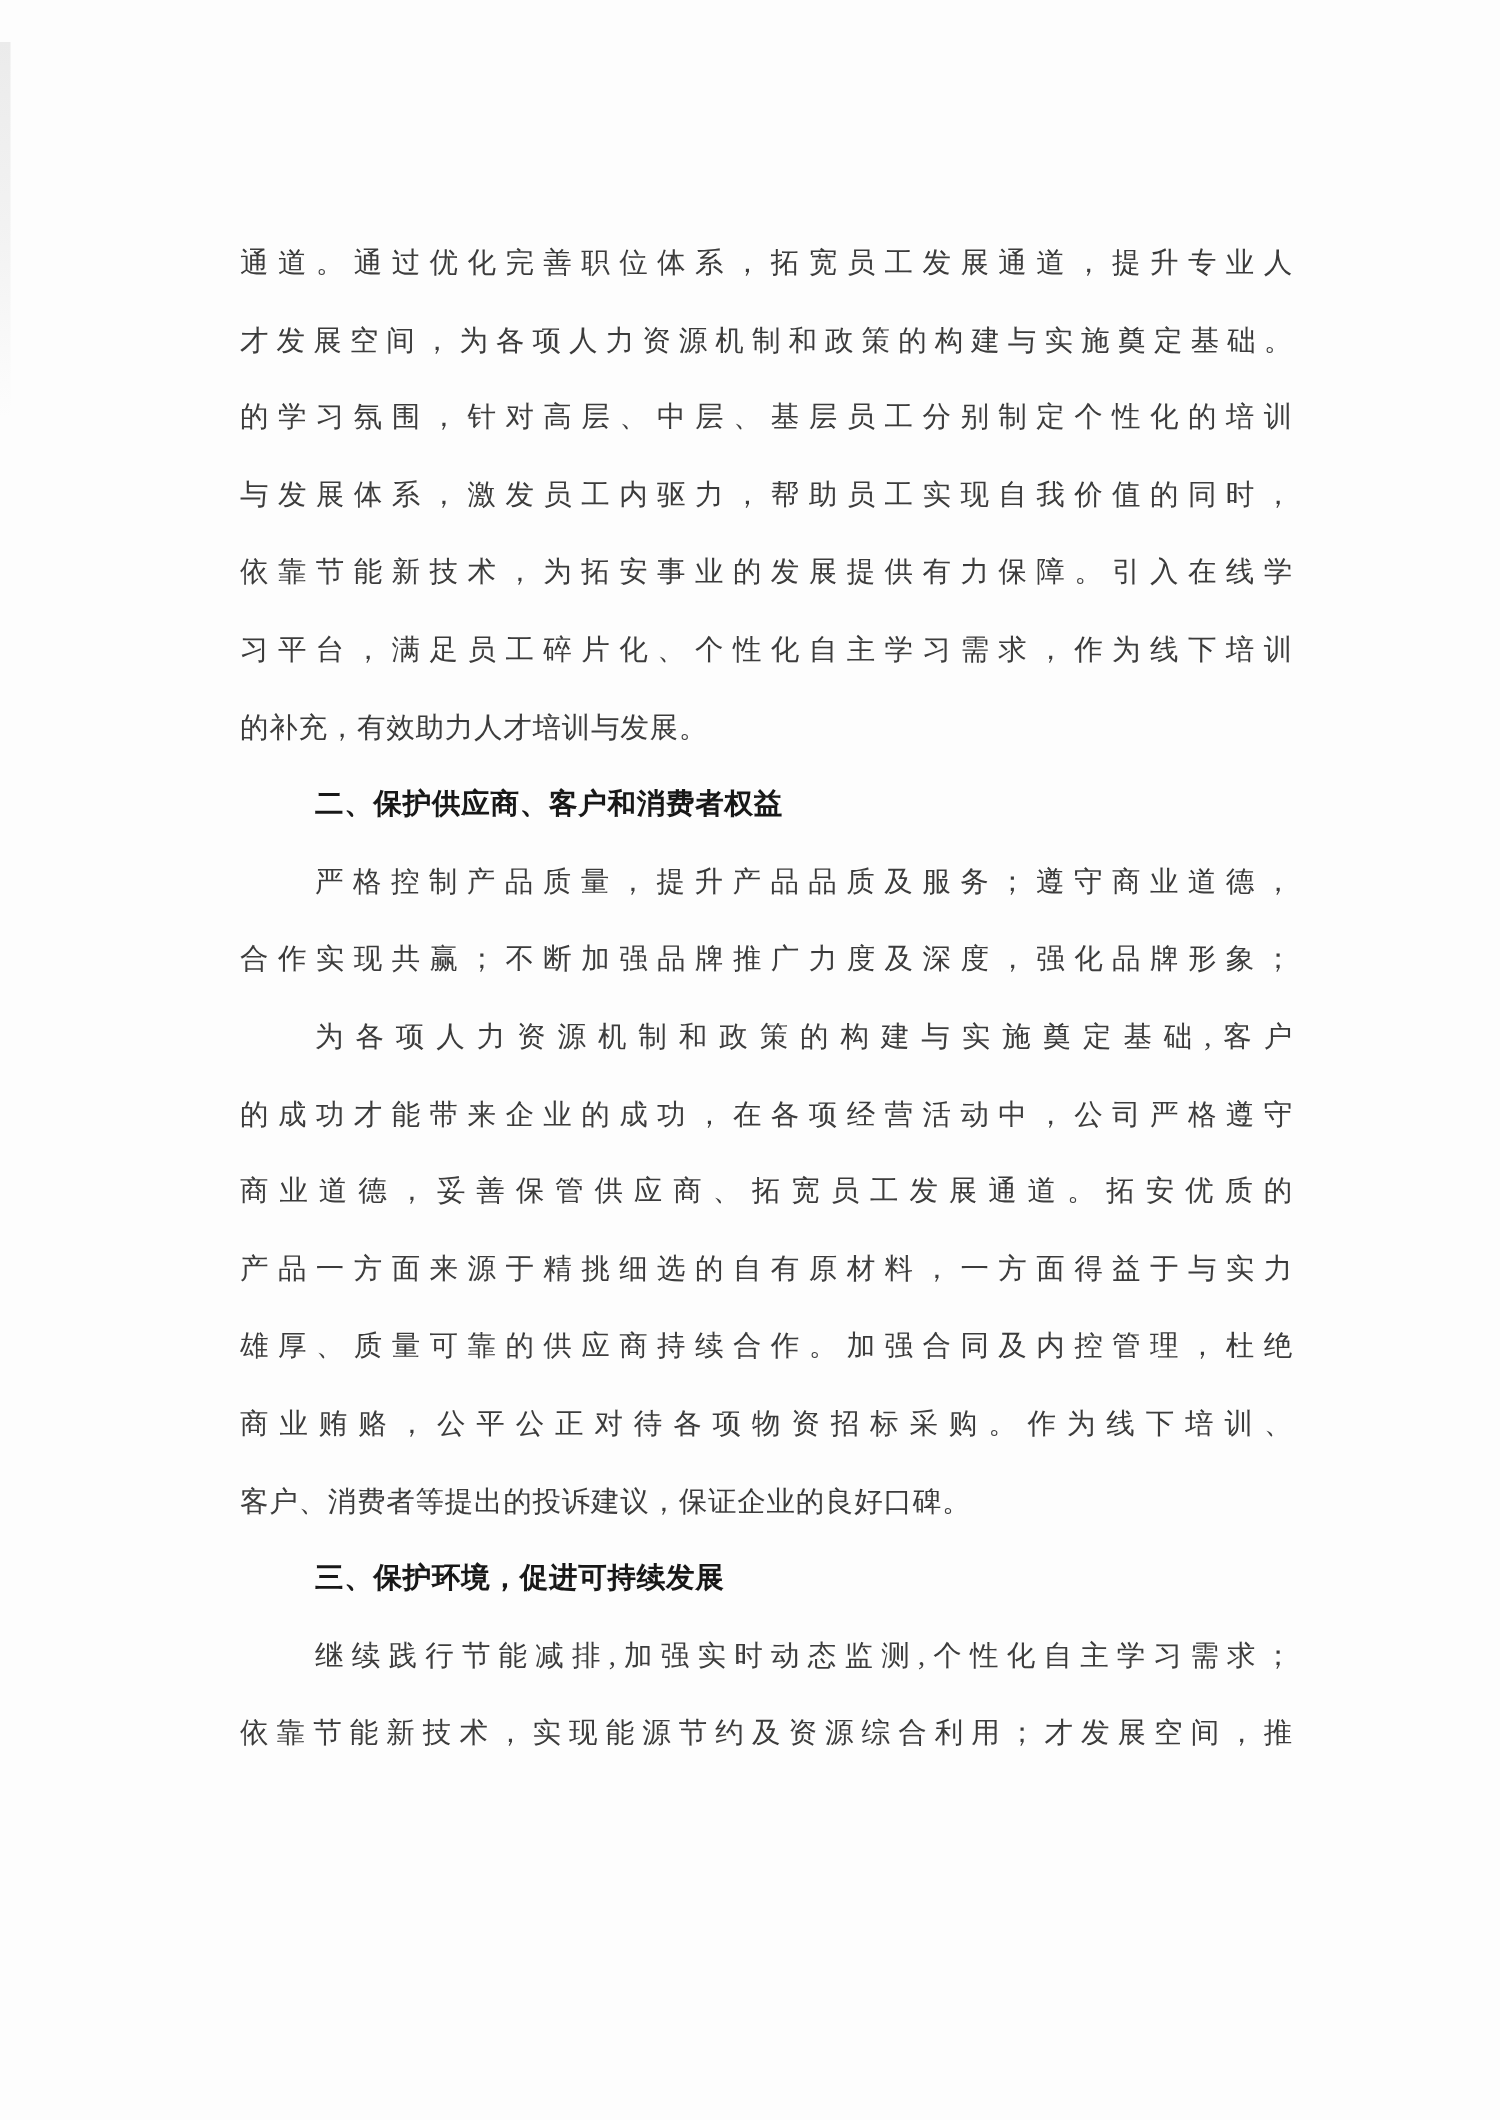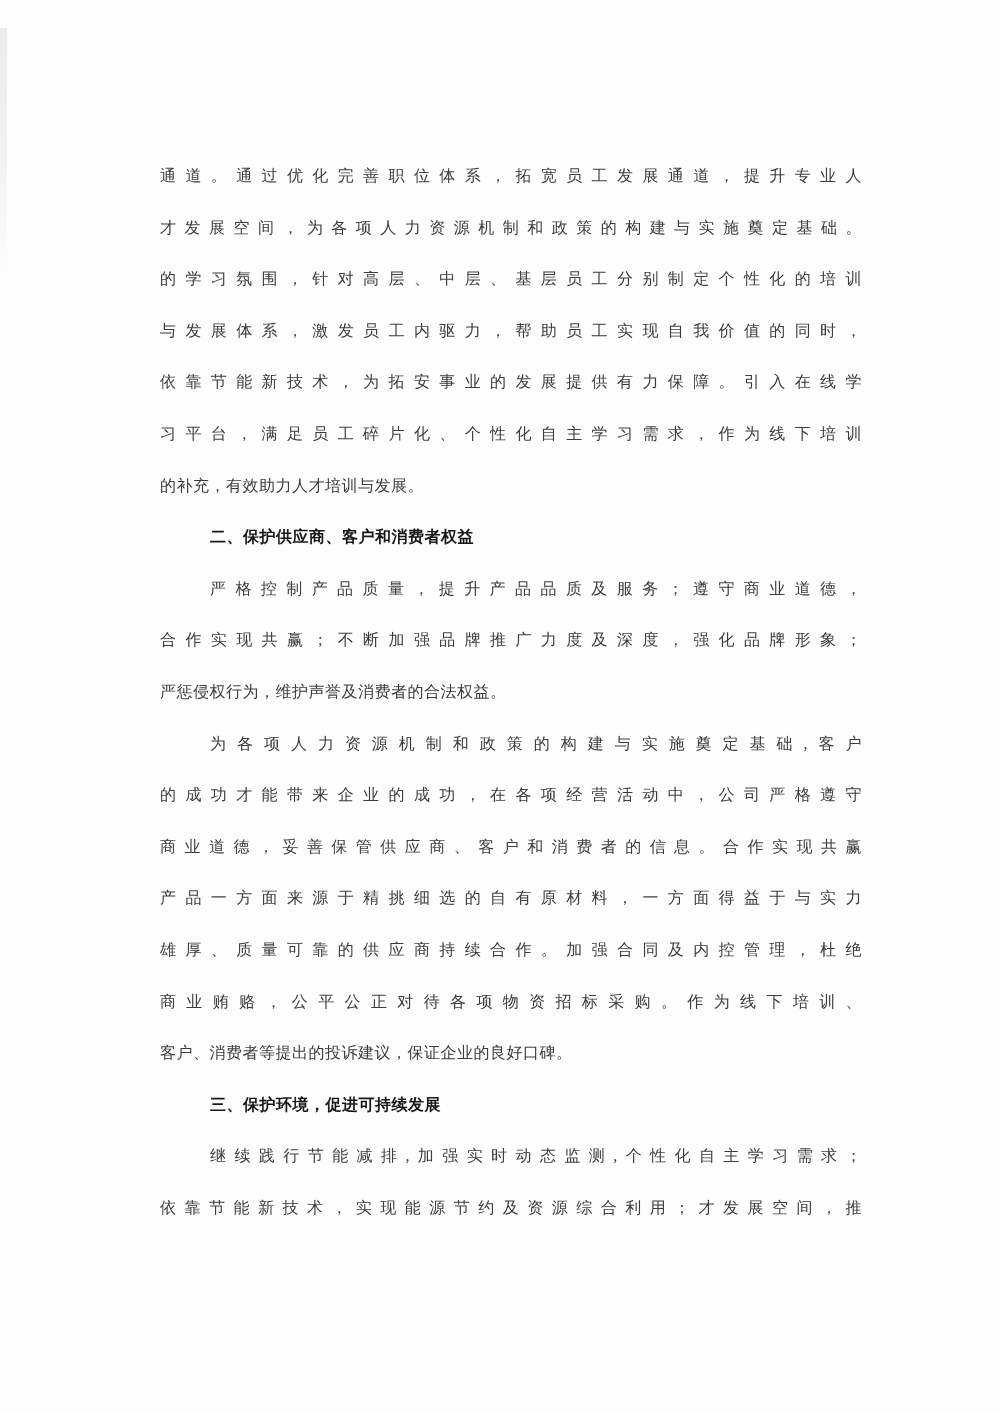--- a/index.html
+++ b/index.html
@@ -23,21 +23,21 @@
     width: 7px;
     height: 250px;
     background: linear-gradient(to bottom, #ebebeb 0%, #f3f3f3 55%, rgba(243,243,243,0) 100%);
   }
   .text-block {
     position: absolute;
     left: 160px;
     top: 150px;
     width: 702px;
     color: #3c3c3c;
-    font-size: 16px;
+    font-size: 19px;
     letter-spacing: 0.5px;
   }
   .line {
     height: 51.6px;
     line-height: 51.6px;
     text-align: justify;
     text-align-last: justify;
     overflow: hidden;
   }
   .indent { text-indent: 50px; }
@@ -65,25 +65,24 @@
     <div class="line">的学习氛围，针对高层、中层、基层员工分别制定个性化的培训</div>
     <div class="line">与发展体系，激发员工内驱力，帮助员工实现自我价值的同时，</div>
     <div class="line">依靠节能新技术，为拓安事业的发展提供有力保障。引入在线学</div>
     <div class="line">习平台，满足员工碎片化、个性化自主学习需求，作为线下培训</div>
     <div class="line pend">的补充，有效助力人才培训与发展。</div>
 
     <div class="line heading indent">二、保护供应商、客户和消费者权益</div>
 
     <div class="line indent">严格控制产品质量，提升产品品质及服务；遵守商业道德，</div>
     <div class="line">合作实现共赢；不断加强品牌推广力度及深度，强化品牌形象；</div>
-    <div class="line pend">严惩侵权行为，维护声誉及消费者的合法权益。</div>
 
     <div class="line indent">为各项人力资源机制和政策的构建与实施奠定基础,客户</div>
     <div class="line">的成功才能带来企业的成功，在各项经营活动中，公司严格遵守</div>
-    <div class="line">商业道德，妥善保管供应商、客户和消费者的信息。合作实现共赢</div>
+    <div class="line">商业道德，妥善保管供应商、拓宽员工发展通道。拓安优质的</div>
     <div class="line">产品一方面来源于精挑细选的自有原材料，一方面得益于与实力</div>
     <div class="line">雄厚、质量可靠的供应商持续合作。加强合同及内控管理，杜绝</div>
     <div class="line">商业贿赂，公平公正对待各项物资招标采购。作为线下培训、</div>
     <div class="line pend">客户、消费者等提出的投诉建议，保证企业的良好口碑。</div>
 
     <div class="line heading indent">三、保护环境，促进可持续发展</div>
 
     <div class="line indent">继续践行节能减排,加强实时动态监测,个性化自主学习需求；</div>
     <div class="line">依靠节能新技术，实现能源节约及资源综合利用；才发展空间，推</div>
   </div>

